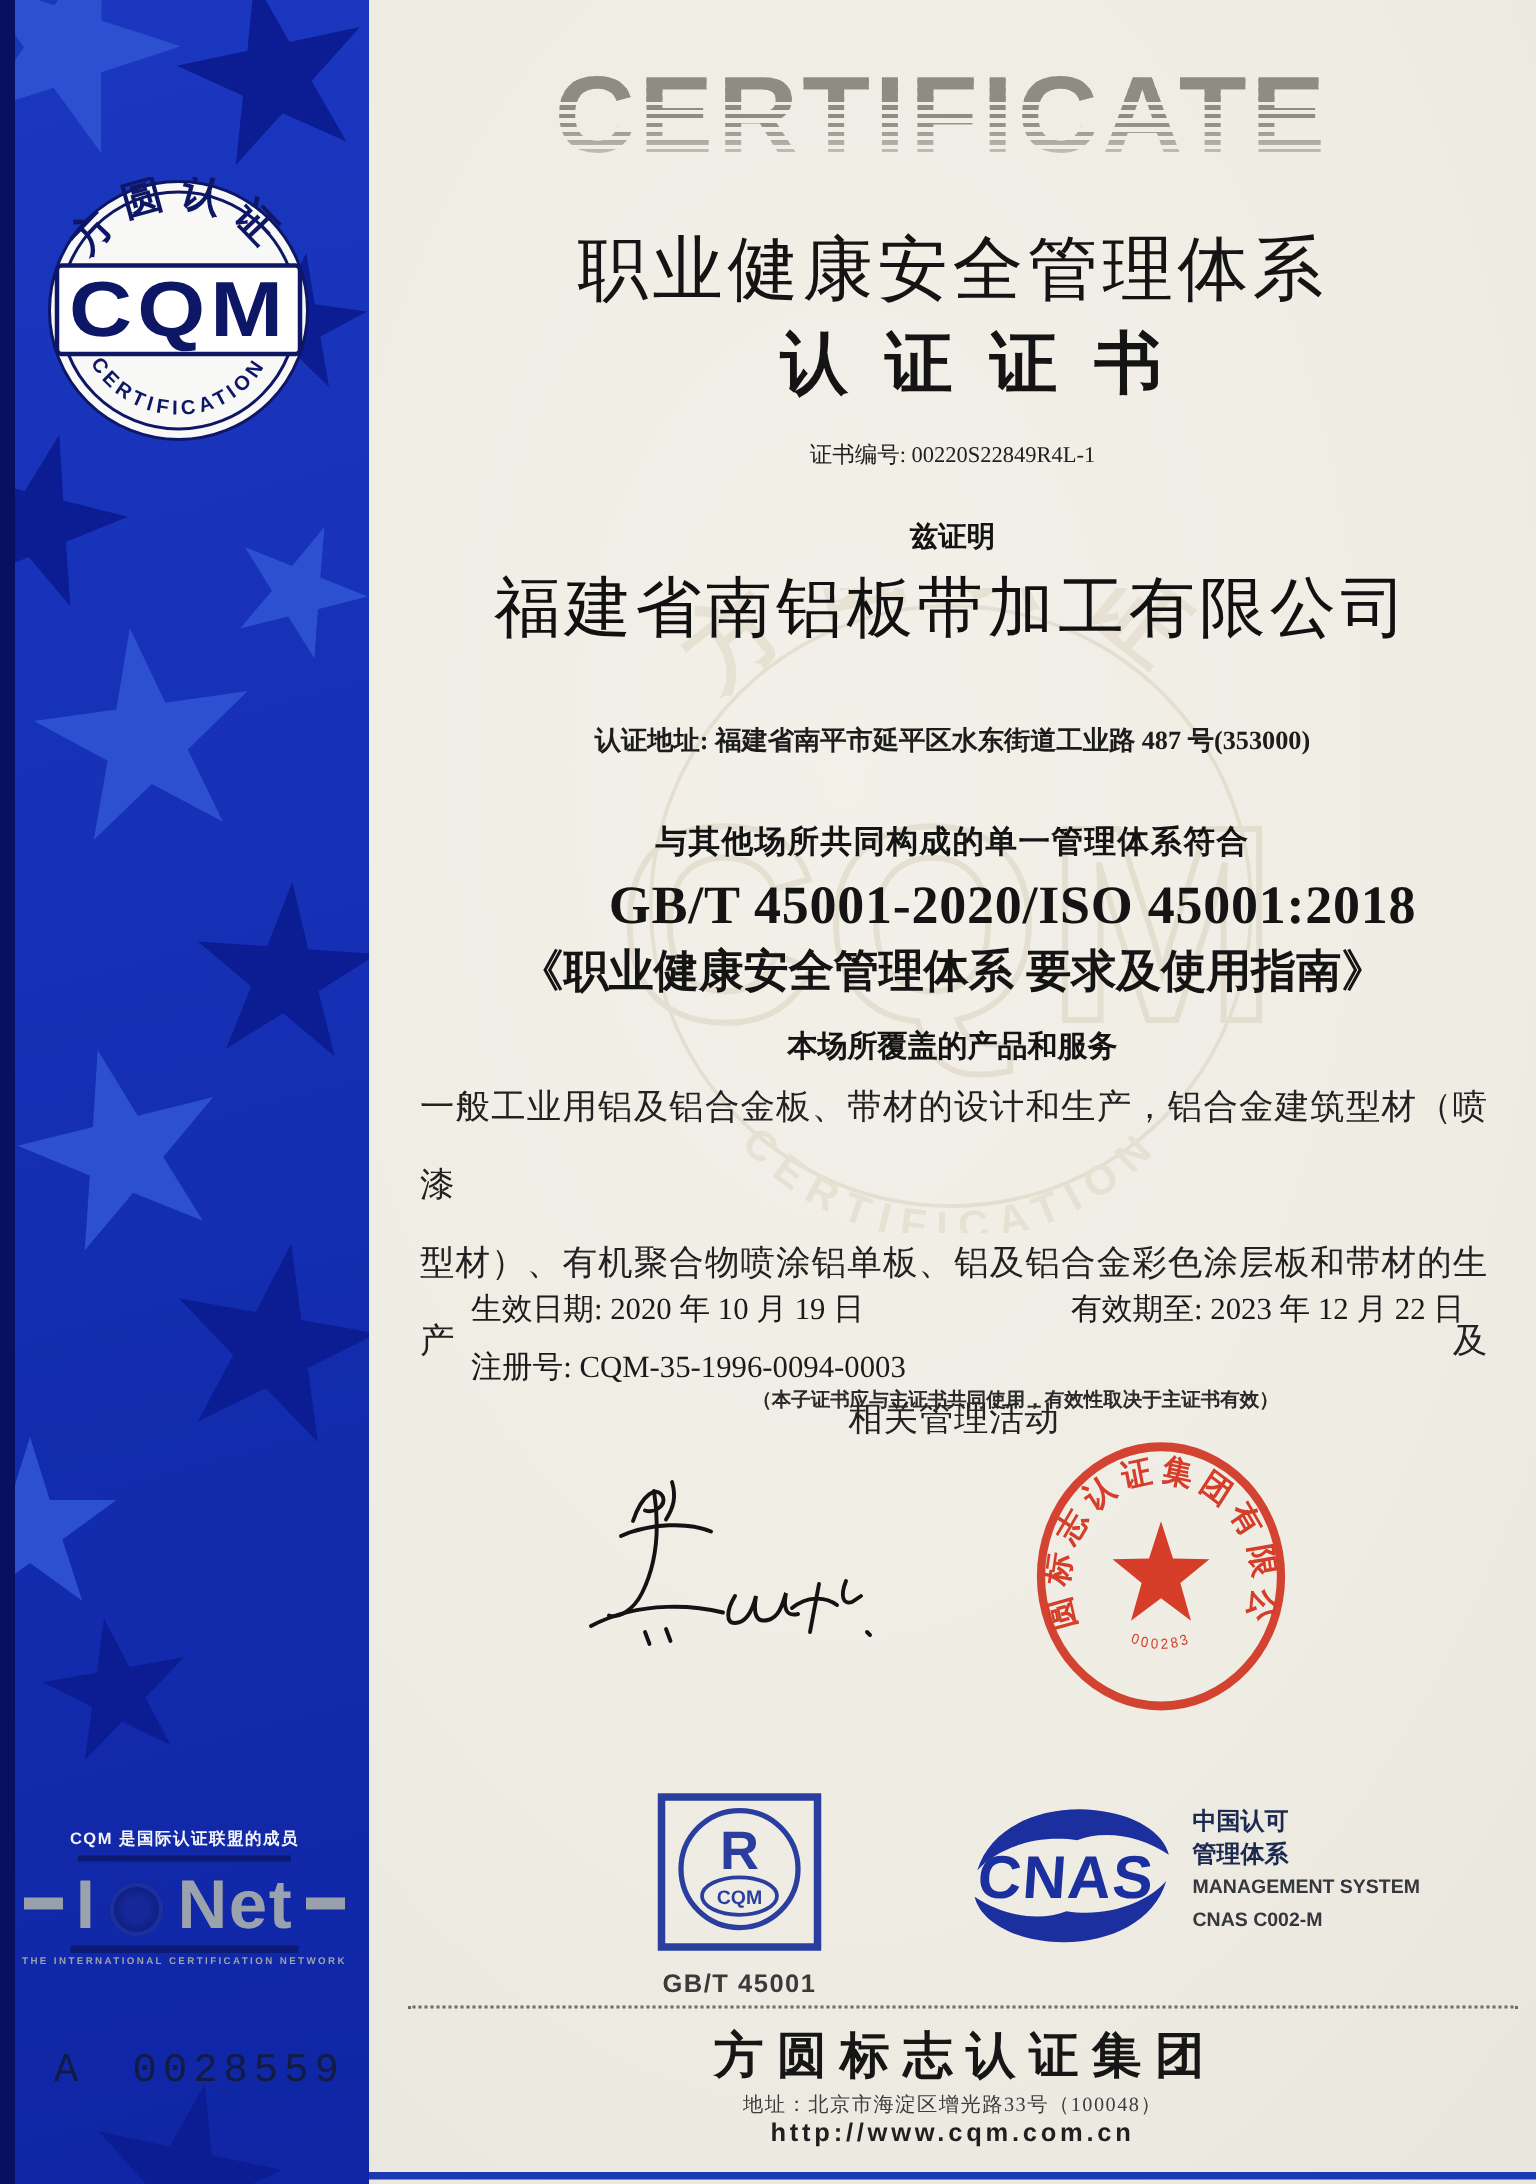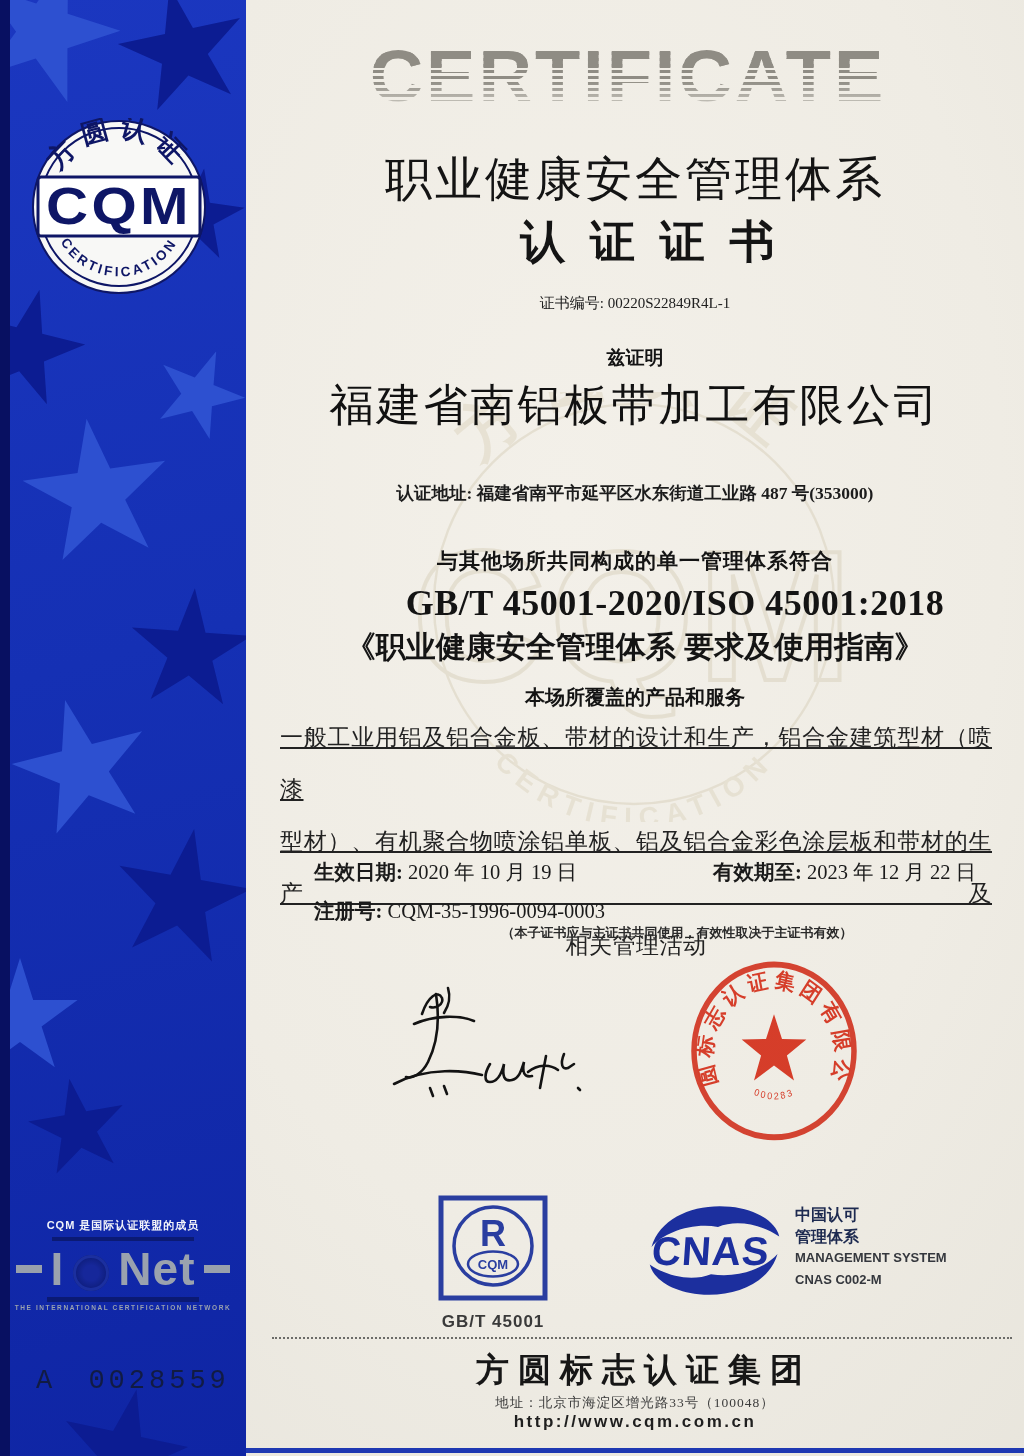--- a/index.html
+++ b/index.html
@@ -50,25 +50,25 @@
   .certno{top:294px;font-size:15px;color:#202020;}
   .attest{top:345px;font-size:19px;font-weight:bold;}
   .company{top:376px;font-size:44px;letter-spacing:3px;color:#111;}
   .addr{top:481px;font-size:17.5px;font-weight:600;color:#1c1c1c;}
   .conform{top:547px;font-size:21px;font-weight:bold;letter-spacing:1px;}
   .standard{top:582px;font-size:36px;font-weight:bold;letter-spacing:.5px;padding-left:40px;}
   .stdname{top:627px;font-size:30px;font-weight:bold;font-family:"Liberation Sans",sans-serif;}
   .scopehead{top:684px;font-size:20px;font-weight:bold;}
   .scope{position:absolute;left:34px;top:712px;width:712px;font-size:23px;color:#222;
          line-height:52px;letter-spacing:.5px;}
-  .scope .j{text-align:justify;text-align-last:justify;text-decoration:underline;}
+  .scope .j{text-align:justify;text-align-last:justify;}
   .scope .c{text-align:center;}
   .dates{position:absolute;left:68px;top:858px;width:662px;display:flex;justify-content:space-between;
          font-size:20.5px;color:#1a1a1a;}
-  .dates b,.reg b{font-weight:700;text-align:center;}
+  .dates b,.reg b{font-weight:400;text-align:center;}
   .reg{position:absolute;left:68px;top:897px;font-size:20.5px;color:#1a1a1a;}
   .note{position:absolute;left:0;top:924px;width:862px;text-align:center;font-size:13px;
         font-weight:600;color:#2a2a2a;}
   .signature{position:absolute;left:132px;top:978px;}
   .issue-date{position:absolute;left:464px;top:1094px;font-size:25px;font-weight:600;
               letter-spacing:1px;color:#1b1b1b;}
   .seal{position:absolute;left:442px;top:958px;width:172px;height:186px;
         mix-blend-mode:multiply;opacity:.93;}
   .seal svg{transform:scaleY(1.08);transform-origin:top center;}
   .watermark{position:absolute;left:118px;top:392px;opacity:.5;pointer-events:none;}

